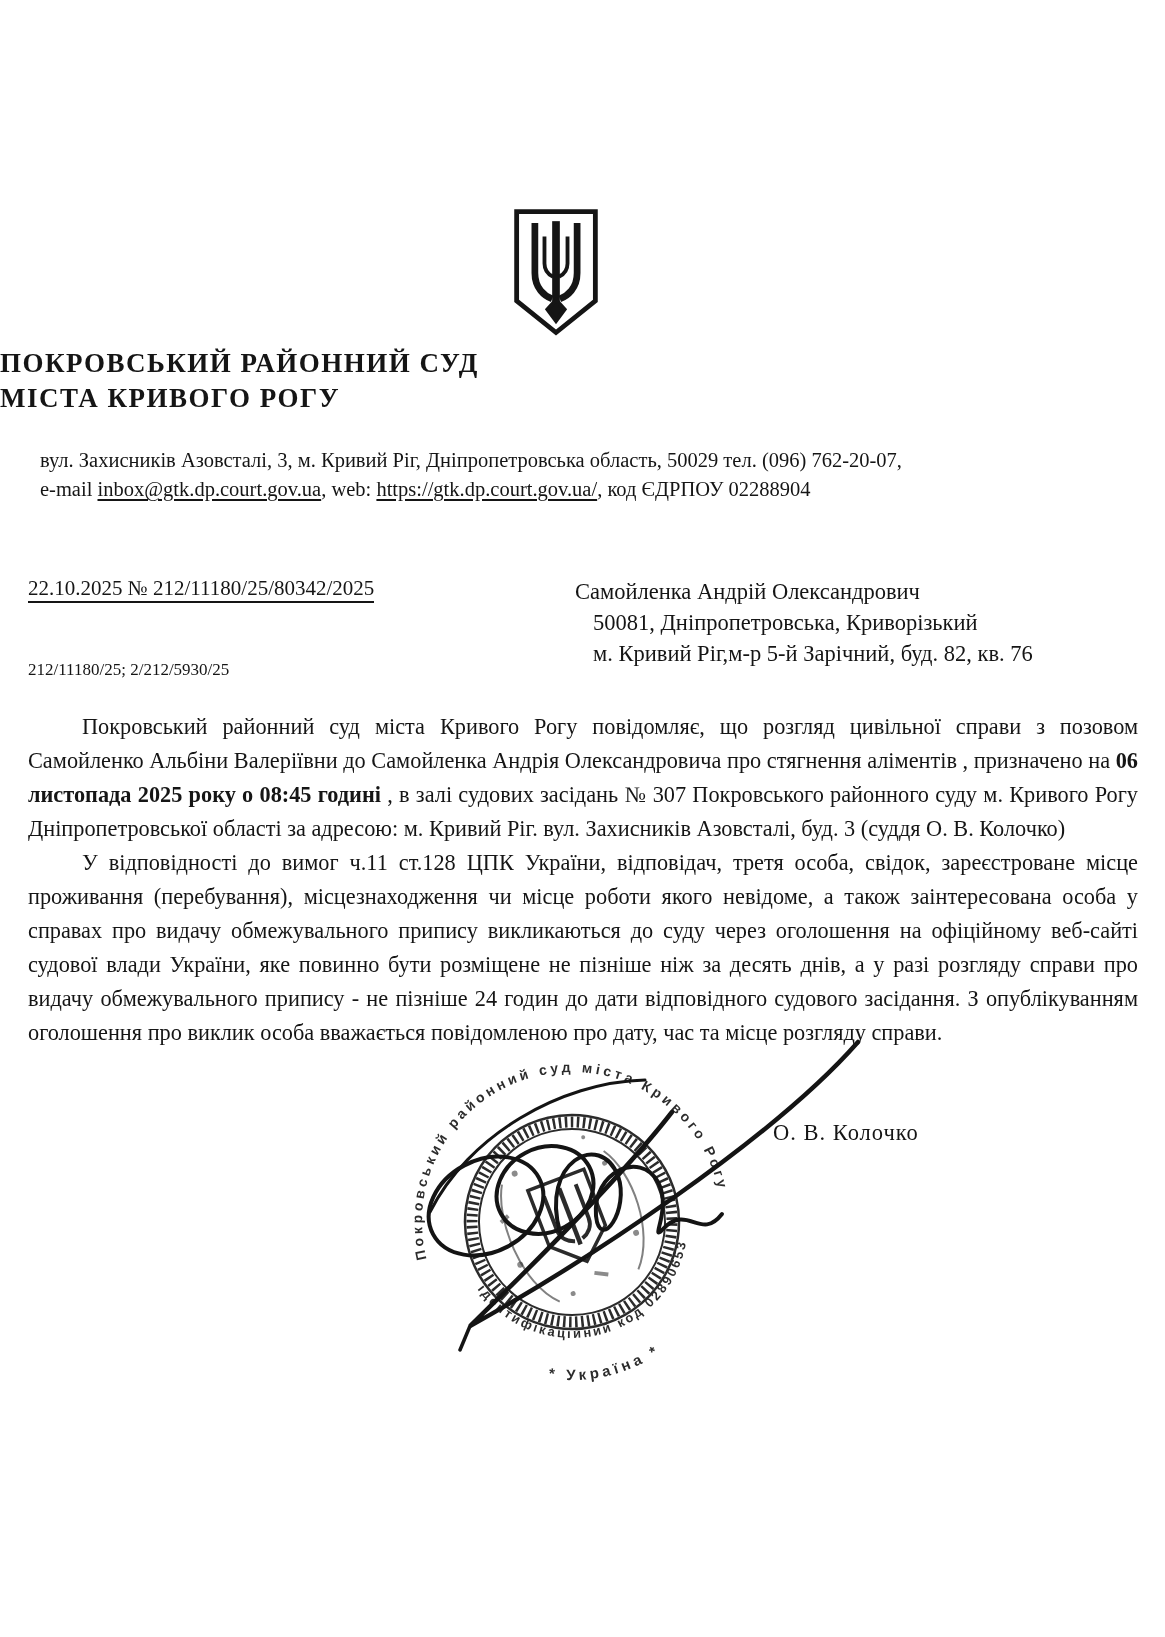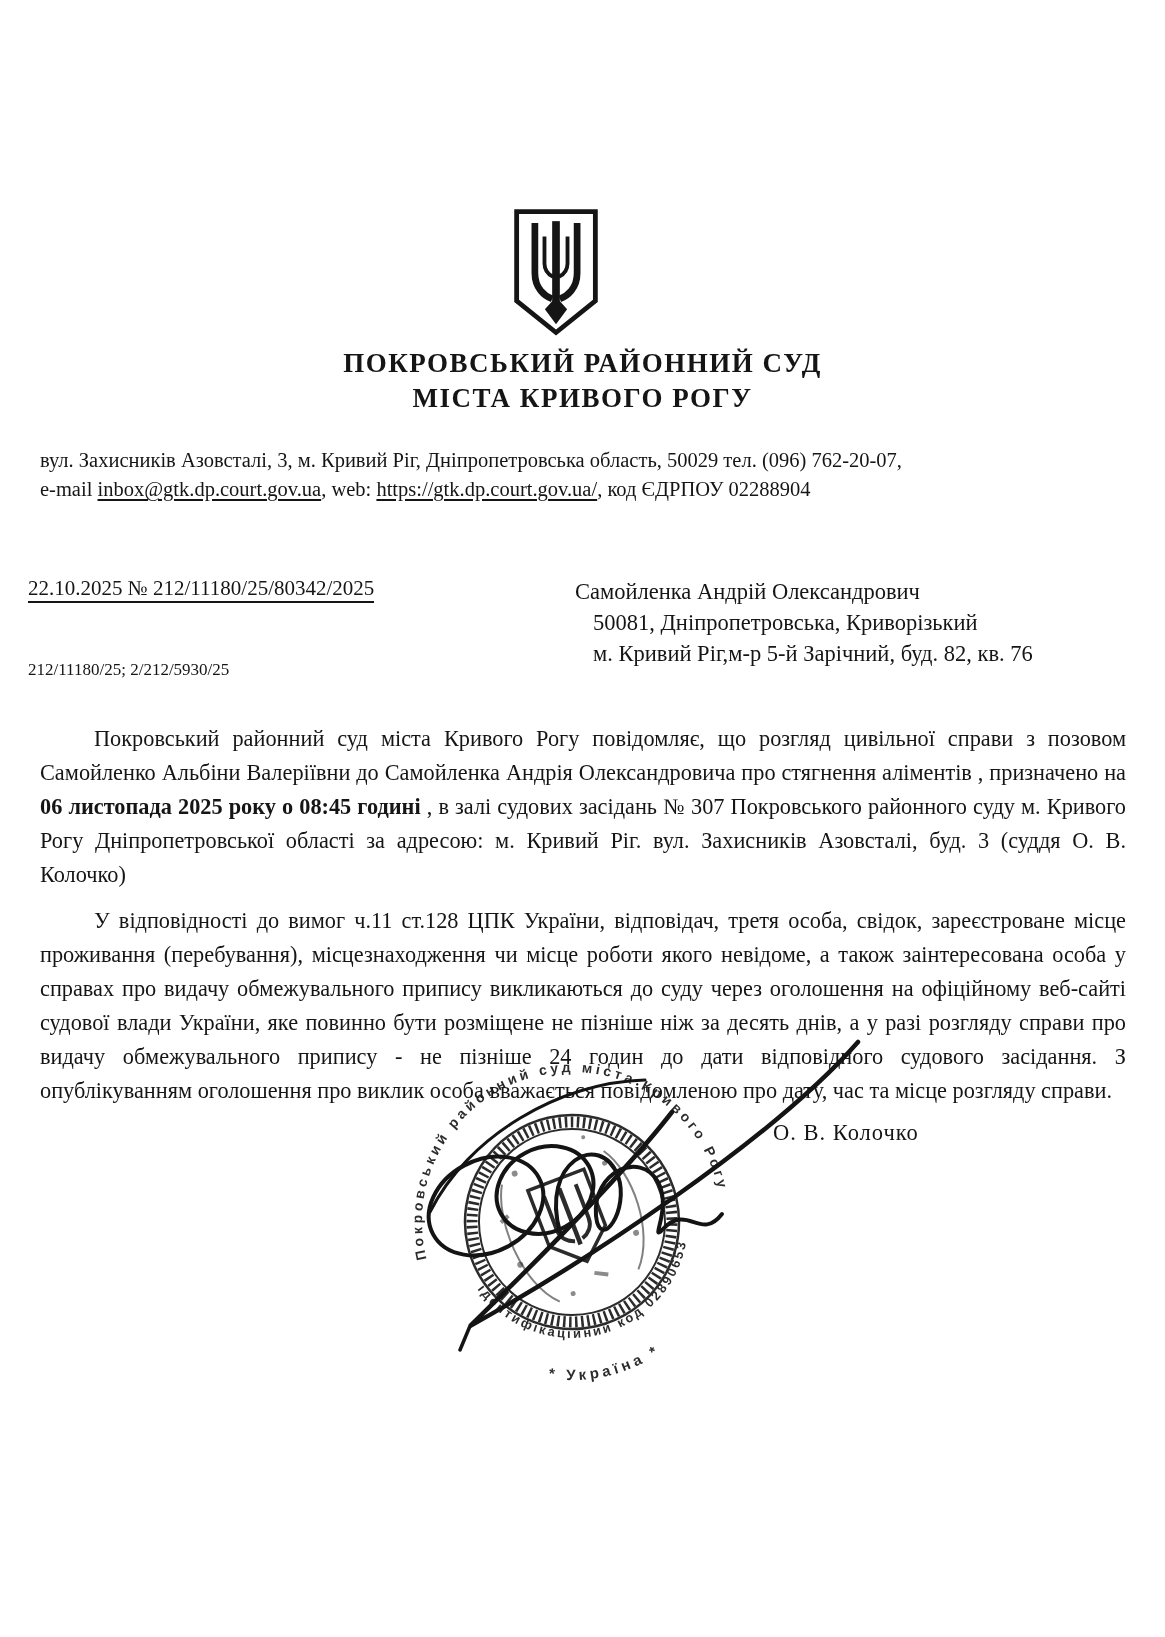--- a/index.html
+++ b/index.html
@@ -9,21 +9,21 @@
     margin:0 auto;
     background:#ffffff;
     color:#151515;
     font-family:"Liberation Serif","DejaVu Serif",serif;
     overflow:hidden;
   }
   
   .emblem{position:absolute;left:508px;top:206px;width:96px;height:134px;}
   .court-title{
     position:absolute;left:0;top:346px;width:100%;
-    text-align:center;font-weight:bold;font-size:27px;line-height:35px;
+    font-weight:bold;font-size:27px;line-height:35px;
     letter-spacing:1.5px;
   }
   .addr{
     position:absolute;left:40px;top:446px;width:1085px;
     text-align:left;font-size:20.5px;line-height:29px;
   }
   .u{text-decoration:underline;text-underline-offset:3px;}
   
   .refnum{
     position:absolute;left:28px;top:576px;font-size:21px;
@@ -33,21 +33,21 @@
     position:absolute;left:575px;top:576px;width:520px;
     font-size:22.5px;line-height:31px;
   }
   .recipient .ind{padding-left:18px;}
   .casenums{position:absolute;left:28px;top:660px;font-size:17px;}
   
   .body-text{
     position:absolute;left:28px;top:710px;width:1110px;
     font-size:22.3px;line-height:34px;text-align:justify;
   }
-  .body-text p{margin:12px;text-indent:54px;}
+  .body-text p{margin:0;text-indent:54px;}
   
   .sign-role{
     position:absolute;left:80px;top:1118px;width:480px;
     font-size:22.5px;line-height:33px;
   }
   .sign-name{position:absolute;left:773px;top:1120px;font-size:22.5px;letter-spacing:1px;}
   
   .stamp{
     position:absolute;left:352px;top:1002px;width:440px;height:440px;
     transform:rotate(-13deg);

